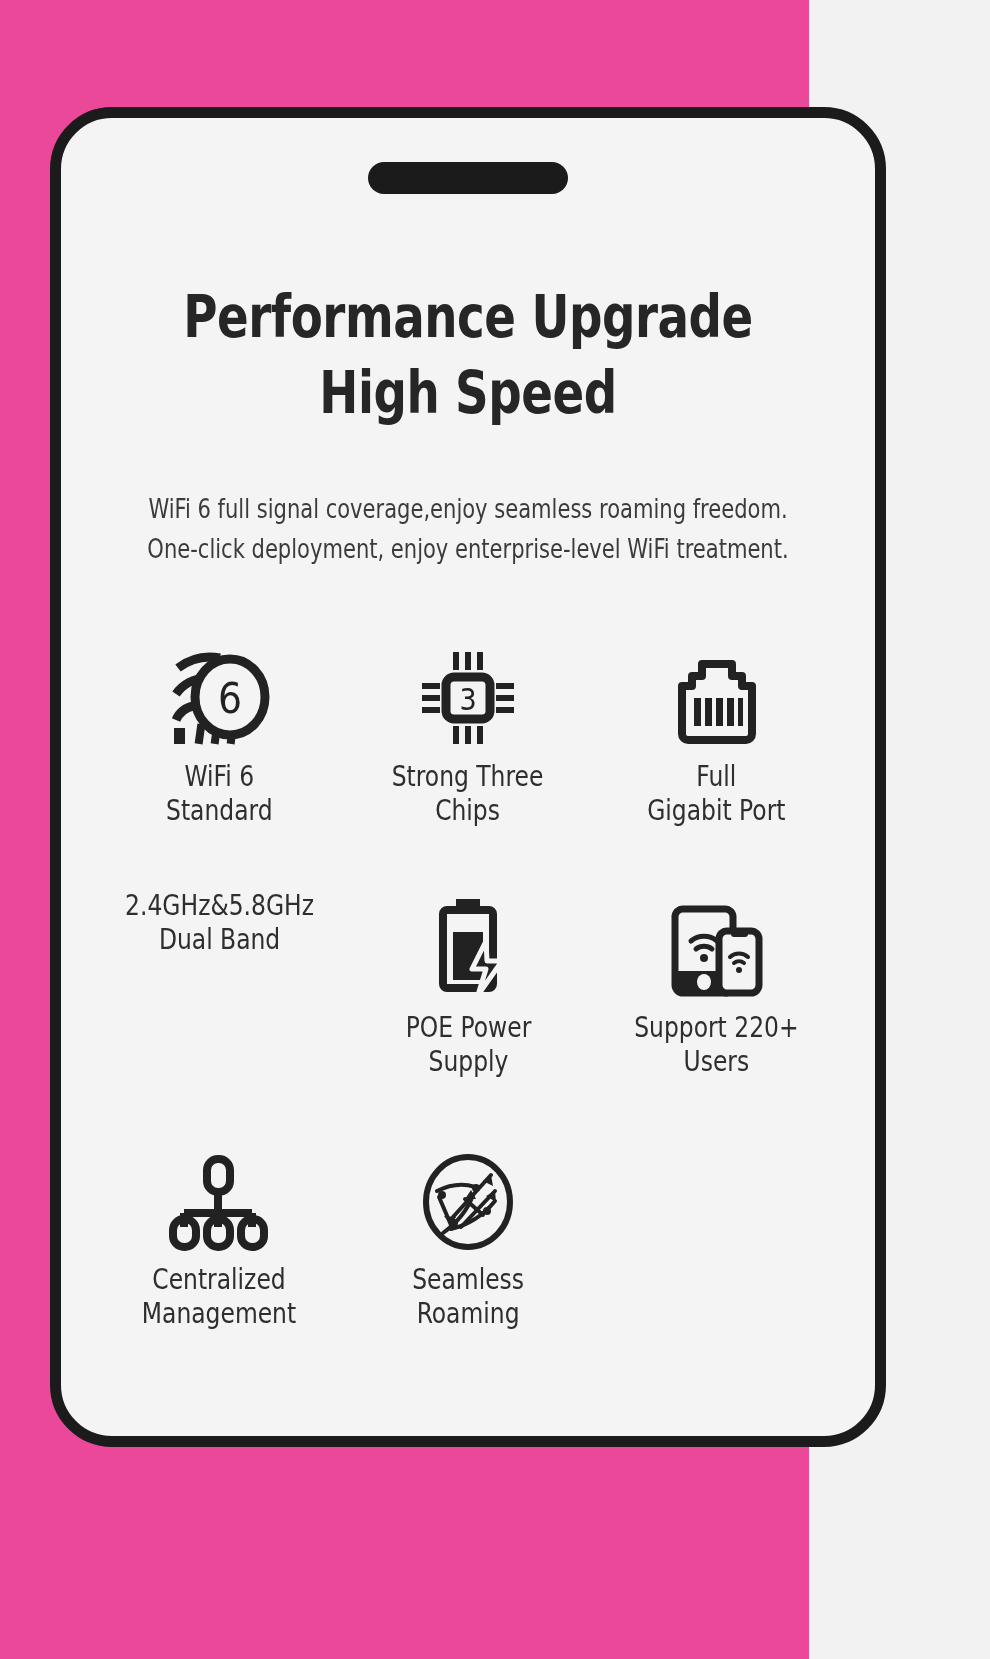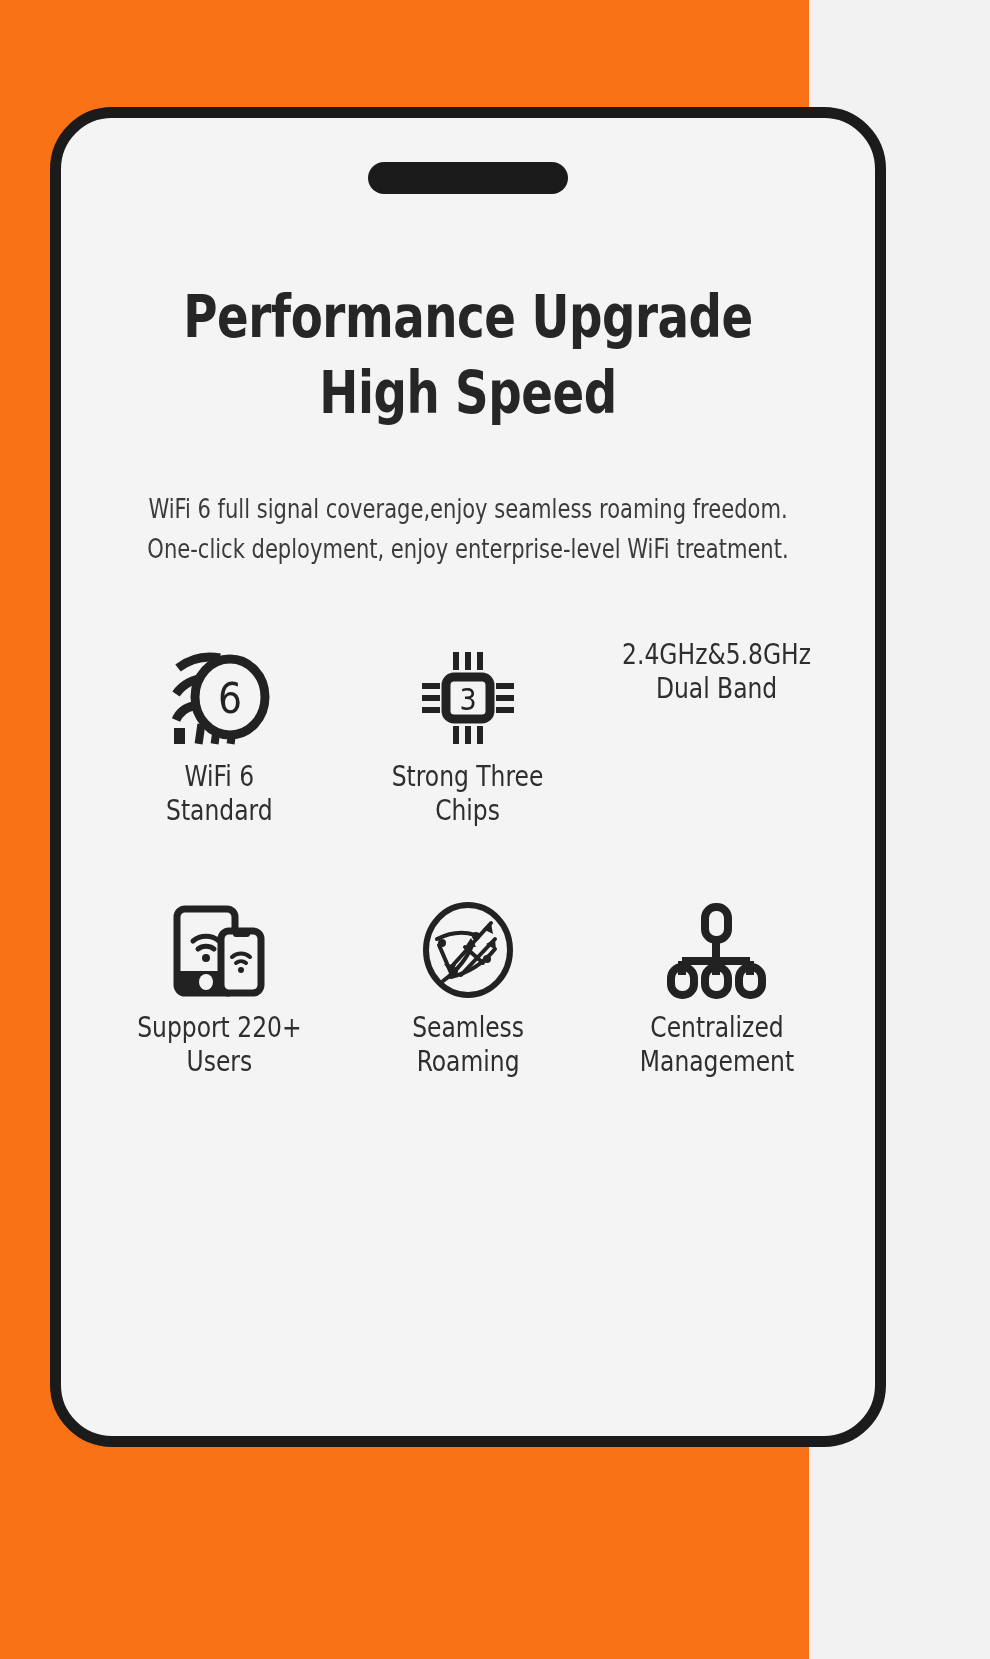--- a/index.html
+++ b/index.html
@@ -9,21 +9,21 @@
     height: 1659px;
     background: #f2f2f2;
     font-family: "Liberation Sans", sans-serif;
     overflow: hidden;
   }
 
   #stage {
     position: relative;
     width: 809px;
     height: 1659px;
-    background: #f97316;
+    background: #ec4899;
   }
 
   
   .phone {
     position: absolute;
     left: 50px;
     top: 107px;
     width: 836px;
     height: 1340px;
     border: 11px solid #1b1b1b;
@@ -177,28 +177,60 @@
               <rect x="74" y="57" width="18" height="6"></rect>
             </g>
           </svg>
         </div>
         <div class="cell-label">
           <span>Strong Three</span>
           <span>Chips</span>
         </div>
       </div>
 
+      <div class="cell">
+        <div class="icon-box">
+          <svg width="90" height="92" viewBox="0 0 90 92">
+            <path d="M30 10 h30 v12 h10 v10 h10 v48 a6 6 0 0 1 -6 6 h-58 a6 6 0 0 1 -6 -6 v-48 h10 v-10 h10 z" fill="none" stroke="#222" stroke-width="8" stroke-linejoin="round"></path>
+            <g fill="#222">
+              <rect x="22" y="44" width="7" height="28"></rect>
+              <rect x="33" y="44" width="7" height="28"></rect>
+              <rect x="44" y="44" width="7" height="28"></rect>
+              <rect x="55" y="44" width="7" height="28"></rect>
+              <rect x="66" y="44" width="5" height="28"></rect>
+            </g>
+          </svg>
+        </div>
+        <div class="cell-label">
+          <span>Full</span>
+          <span>Gigabit Port</span>
+        </div>
+      </div>
 
       <div class="cell">
         <div class="cell-label">
           <span>2.4GHz&amp;5.8GHz</span>
           <span>Dual Band</span>
         </div>
       </div>
 
+      <div class="cell">
+        <div class="icon-box">
+          <svg width="84" height="100" viewBox="0 0 84 100">
+            <rect x="30" y="2" width="24" height="11" fill="#222"></rect>
+            <rect x="17" y="13" width="50" height="78" rx="4" fill="none" stroke="#222" stroke-width="8"></rect>
+            <rect x="27" y="35" width="30" height="48" fill="#222"></rect>
+            <path d="M60 44 L46 72 h14 l-8 26 L76 64 H61 z" fill="#222" stroke="#f4f4f4" stroke-width="5" stroke-linejoin="round"></path>
+          </svg>
+        </div>
+        <div class="cell-label">
+          <span>POE Power</span>
+          <span>Supply</span>
+        </div>
+      </div>
 
 
       <div class="cell">
         <div class="icon-box">
           <svg width="96" height="92" viewBox="0 0 96 92">
             <rect x="6" y="4" width="58" height="84" rx="8" fill="none" stroke="#222" stroke-width="7"></rect>
             <path d="M6 66 h58 v16 a6 6 0 0 1 -6 6 h-46 a6 6 0 0 1 -6 -6 z" fill="#222"></path>
             <ellipse cx="35" cy="77" rx="7" ry="8" fill="#f4f4f4"></ellipse>
             <g fill="none" stroke="#222" stroke-width="5" stroke-linecap="round">
               <path d="M22 36 A20 20 0 0 1 48 36"></path>
@@ -210,20 +242,38 @@
             <g fill="none" stroke="#222" stroke-width="4" stroke-linecap="round">
               <path d="M61 52 A13 13 0 0 1 79 52"></path>
               <path d="M65 58 A8 8 0 0 1 75 58"></path>
             </g>
             <circle cx="70" cy="65" r="3" fill="#222"></circle>
           </svg>
         </div>
         <div class="cell-label">
           <span>Support 220+</span>
           <span>Users</span>
+        </div>
+      </div>
+
+      <div class="cell">
+        <div class="icon-box">
+          <svg width="96" height="92" viewBox="0 0 96 92">
+            <rect x="36" y="2" width="23" height="33" rx="11" fill="none" stroke="#222" stroke-width="8"></rect>
+            <path d="M47 35 v21" fill="none" stroke="#222" stroke-width="8"></path>
+            <path d="M13 56 h68" fill="none" stroke="#222" stroke-width="8"></path>
+            <path d="M13 56 v14 M47 56 v14 M81 56 v14" fill="none" stroke="#222" stroke-width="8"></path>
+            <rect x="2" y="62" width="23" height="28" rx="11" fill="none" stroke="#222" stroke-width="8"></rect>
+            <rect x="36" y="62" width="23" height="28" rx="11" fill="none" stroke="#222" stroke-width="8"></rect>
+            <rect x="70" y="62" width="23" height="28" rx="11" fill="none" stroke="#222" stroke-width="8"></rect>
+          </svg>
+        </div>
+        <div class="cell-label">
+          <span>Centralized</span>
+          <span>Management</span>
         </div>
       </div>
 
       <div class="cell">
         <div class="icon-box">
           <svg width="94" height="94" viewBox="0 0 94 94">
             <ellipse cx="47" cy="47" rx="42" ry="45" fill="none" stroke="#222" stroke-width="6"></ellipse>
             <g stroke="#222" stroke-width="4" fill="none" stroke-linecap="round">
               <path d="M16 36 q20 -10 38 -4"></path>
               <path d="M22 78 q22 -16 30 -38"></path>
@@ -246,33 +296,15 @@
               <circle cx="33" cy="68" r="4"></circle>
             </g>
           </svg>
         </div>
         <div class="cell-label">
           <span>Seamless</span>
           <span>Roaming</span>
         </div>
       </div>
 
-      <div class="cell">
-        <div class="icon-box">
-          <svg width="96" height="92" viewBox="0 0 96 92">
-            <rect x="36" y="2" width="23" height="33" rx="11" fill="none" stroke="#222" stroke-width="8"></rect>
-            <path d="M47 35 v21" fill="none" stroke="#222" stroke-width="8"></path>
-            <path d="M13 56 h68" fill="none" stroke="#222" stroke-width="8"></path>
-            <path d="M13 56 v14 M47 56 v14 M81 56 v14" fill="none" stroke="#222" stroke-width="8"></path>
-            <rect x="2" y="62" width="23" height="28" rx="11" fill="none" stroke="#222" stroke-width="8"></rect>
-            <rect x="36" y="62" width="23" height="28" rx="11" fill="none" stroke="#222" stroke-width="8"></rect>
-            <rect x="70" y="62" width="23" height="28" rx="11" fill="none" stroke="#222" stroke-width="8"></rect>
-          </svg>
-        </div>
-        <div class="cell-label">
-          <span>Centralized</span>
-          <span>Management</span>
-        </div>
-      </div>
-
     </div>
   </div>
 </div>
 
 </body></html>

